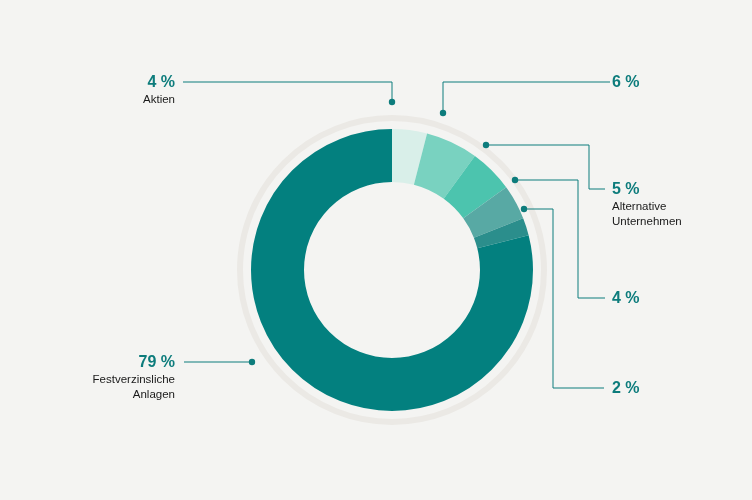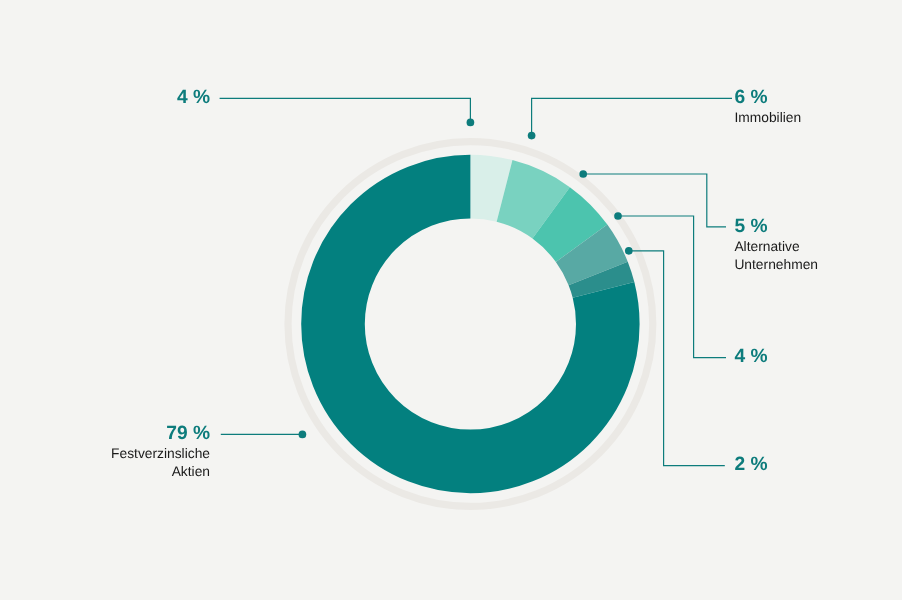--- a/index.html
+++ b/index.html
@@ -89,40 +89,40 @@
       <circle cx="443" cy="113" r="3.2"></circle>
       <circle cx="486" cy="145" r="3.2"></circle>
       <circle cx="515" cy="180" r="3.2"></circle>
       <circle cx="524" cy="209" r="3.2"></circle>
       <circle cx="252" cy="362" r="3.2"></circle>
     </g>
   </svg>
 
   <div class="label-group lbl-left" style="left:60px; top:72px; width:115px;">
     <div class="label-pct">4 %</div>
+    <div class="label-name">Aktien</div>
   </div>
 
   <div class="label-group lbl-right" style="left:612px; top:72px; width:130px;">
     <div class="label-pct">6 %</div>
-    <div class="label-name">Immobilien</div>
   </div>
 
   <div class="label-group lbl-right" style="left:612px; top:179px; width:132px;">
     <div class="label-pct">5 %</div>
     <div class="label-name">Alternative
 Unternehmen</div>
   </div>
 
   <div class="label-group lbl-right" style="left:612px; top:288px; width:136px;">
     <div class="label-pct">4 %</div>
   </div>
 
   <div class="label-group lbl-right" style="left:612px; top:378px; width:130px;">
     <div class="label-pct">2 %</div>
   </div>
 
   <div class="label-group lbl-left" style="left:45px; top:352px; width:130px;">
     <div class="label-pct">79 %</div>
     <div class="label-name">Festverzinsliche
-Aktien</div>
+Anlagen</div>
   </div>
 
 </div>
 
 </body></html>

